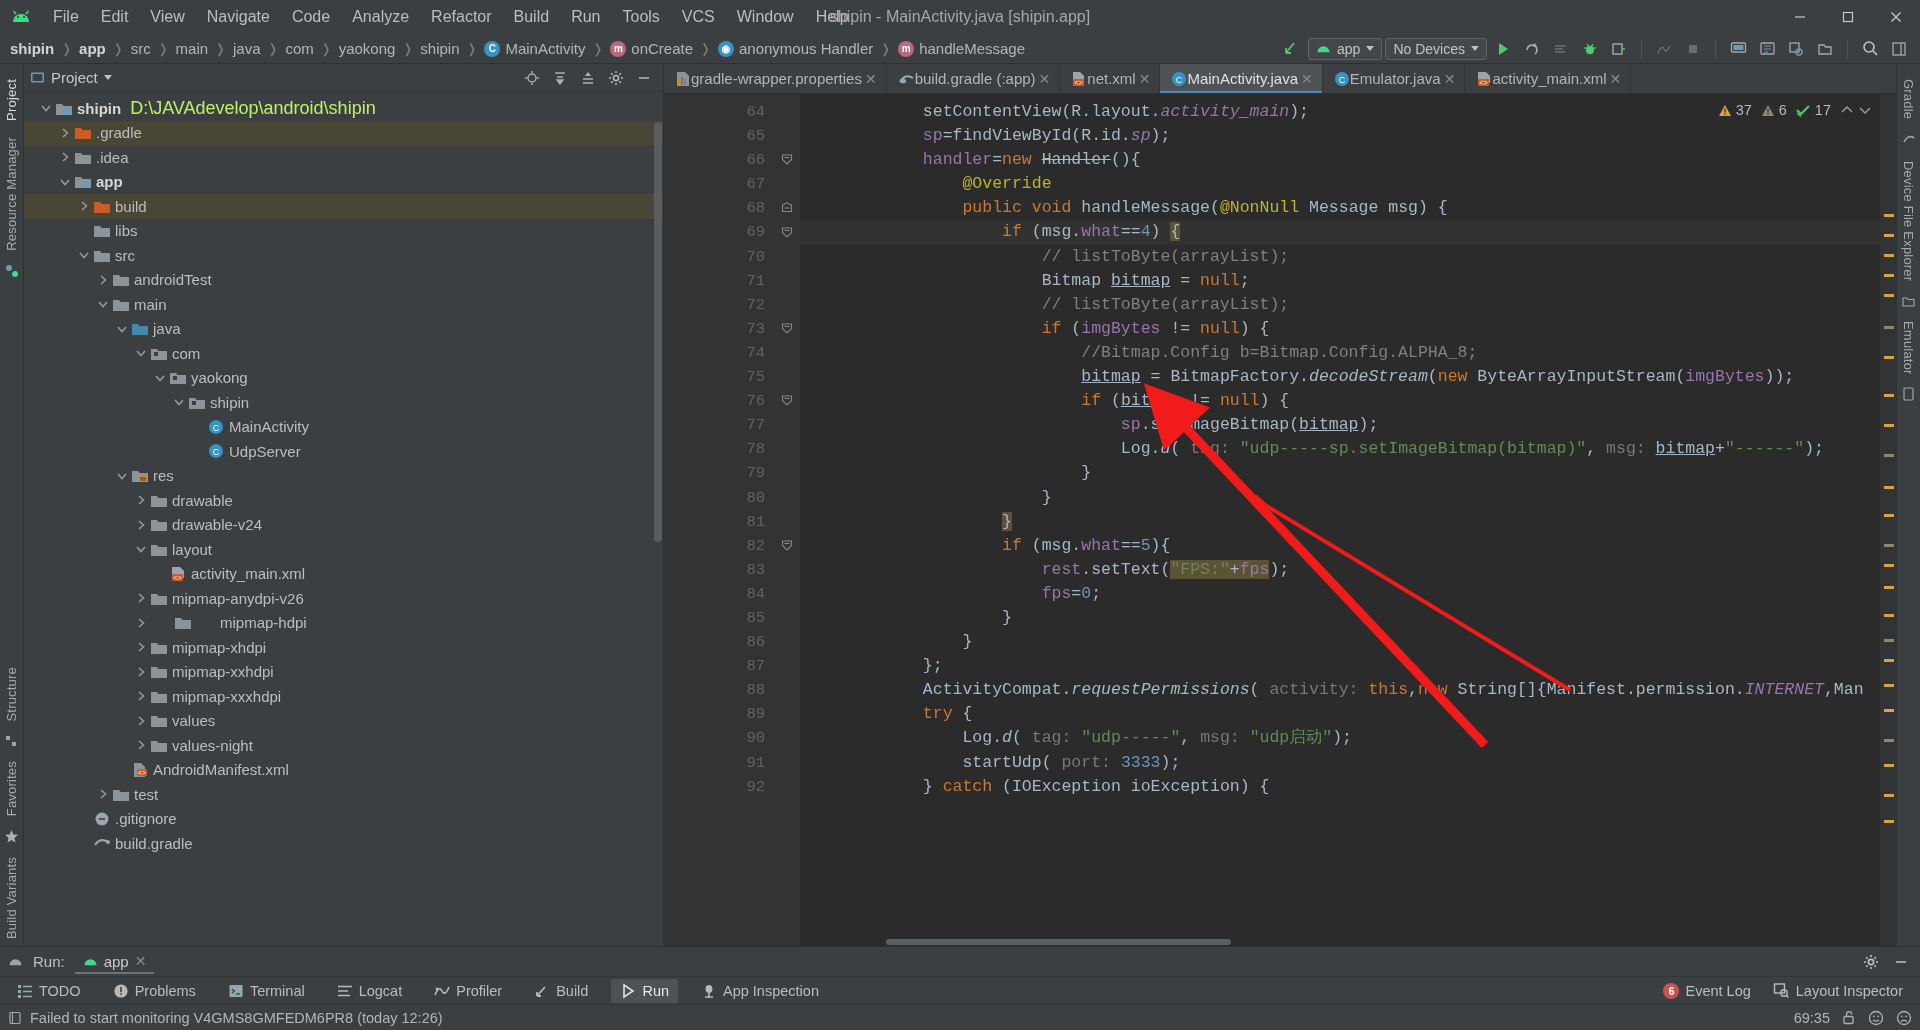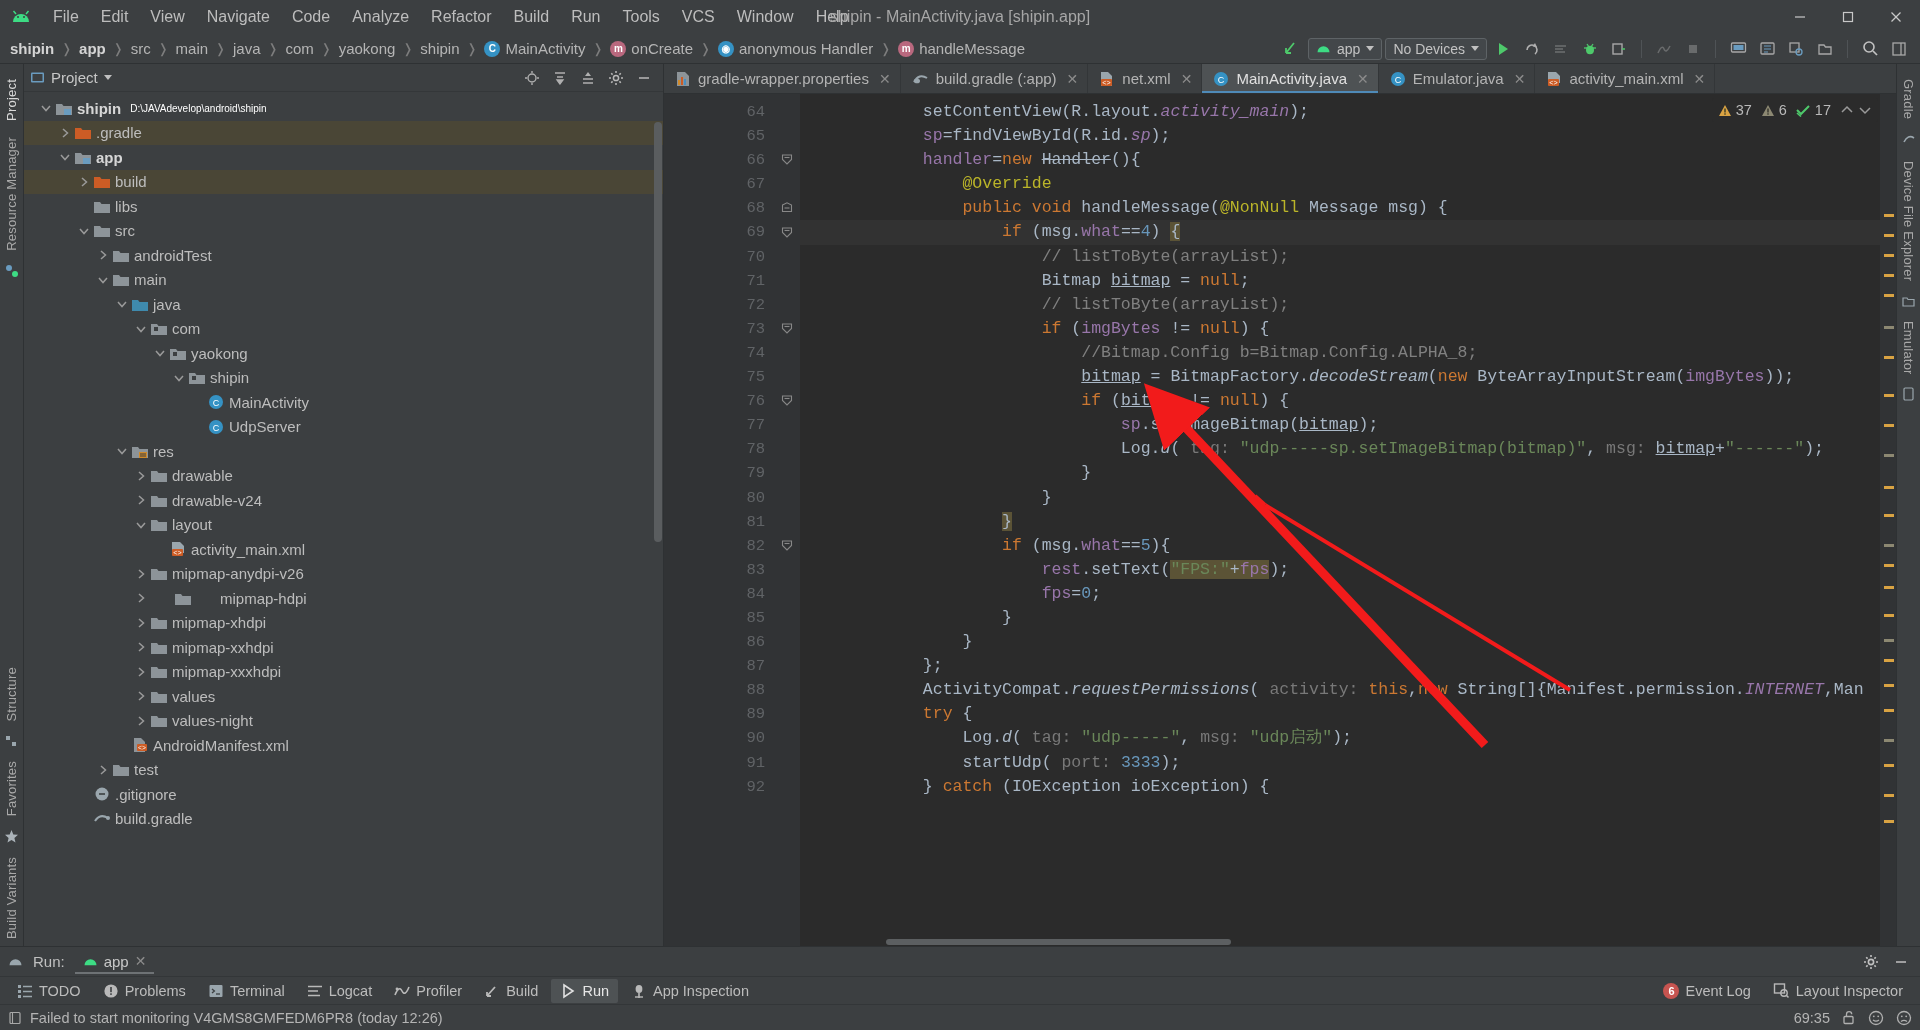--- a/index.html
+++ b/index.html
@@ -90,30 +90,30 @@
   .proj-head-icons { margin-left: auto; display:flex; align-items:center; gap: 2px; }
   .tree { flex: 1 1 auto; overflow: hidden; padding-top: 4px; position: relative; }
   .trow {
     height: 24.5px; display: flex; align-items: center; font-size: 15px; color: #bdbdbd;
     white-space: nowrap; padding-right: 6px; cursor: default;
   }
   .trow.hl { background: #4a4636; }
   .twist { width: 16px; flex: 0 0 16px; display:flex; align-items:center; justify-content:center; color:#9a9a9a; font-size: 11px; }
   .tico { width: 20px; flex: 0 0 20px; display:flex; align-items:center; justify-content:center; margin-right: 3px; }
   .tlabel.bold { font-weight: bold; color: #d6d6d6; }
-  .tpath { color: #ffffff; margin-left: 9px; font-size: 10px; }
+  .tpath { color: #bef264; margin-left: 9px; font-size: 18px; }
 
   
   .editor-col { flex: 1 1 auto; display: flex; flex-direction: column; min-width: 0; background: #2b2b2b; }
   .tabsrow {
     height: 30px; flex: 0 0 30px; background: #3c3f41; display: flex; align-items: stretch;
     border-bottom: 1px solid #2e3133; overflow: hidden;
   }
   .etab {
-    display: flex; align-items: center; gap: 7px; padding: 0 9px 0 11px; font-size: 15px;
+    display: flex; align-items: center; padding: 0 9px 0 11px; font-size: 15px;
     color: #b4b4b4; border-right: 1px solid #333638; white-space: nowrap; cursor: default;
   }
   .etab.active { background: #4e5254; color: #e0e0e0; box-shadow: inset 0 -2px 0 #4f8ab8; }
   .etab .x { color: #8b8b8b; font-size: 14px; margin-left: 3px; }
   .code-wrap { flex: 1 1 auto; display: flex; position: relative; min-height: 0; background: #2b2b2b; overflow: hidden; }
   .gutter {
     width: 110px; flex: 0 0 110px; background: #313335; position: relative;
     font-family: "Liberation Mono", monospace; font-size: 15.5px; color: #606366;
     padding-top: 6px; text-align: right;
   }
@@ -170,21 +170,21 @@
   .runwin .lbl { font-size: 15px; color: #c0c0c0; }
   .run-tab {
     display: flex; align-items: center; gap: 6px; font-size: 15px; color: #c8c8c8;
     padding: 3px 8px 4px; box-shadow: inset 0 -2px 0 #6e7275;
   }
   .runwin .right { margin-left: auto; display: flex; align-items: center; gap: 4px; padding-right: 6px; }
 
   
   .statusbar2 {
     height: 28px; flex: 0 0 28px; background: #3c3f41; display: flex; align-items: center;
-    gap: 4px; padding-left: 8px; border-top: 1px solid #333638;
+    gap: 14px; padding-left: 8px; border-top: 1px solid #333638;
   }
   .sb-item {
     display: flex; align-items: center; gap: 6px; font-size: 14.5px; color: #bcbcbc;
     padding: 4px 9px; border-radius: 2px; white-space: nowrap;
   }
   .sb-item.active { background: #4e5254; color: #e6e6e6; }
   .statusbar2 .right { margin-left: auto; display:flex; align-items:center; gap: 4px; padding-right: 8px; }
   .redbadge {
     background: #c75450; color: #fff; font-size: 11px; font-weight: bold;
     width: 16px; height: 16px; border-radius: 50%; display:flex; align-items:center; justify-content:center;
@@ -486,20 +486,33 @@
             <span class="tico">
               <svg class="icn" width="18" height="17" viewBox="0 0 18 17">
                 <path d="M1 4 h6 l1.5 2 H17 V15 H1 Z" fill="#cc5c25"></path>
               </svg>
             </span>
             <span class="tlabel">.gradle</span>
           </div>
           <div class="trow" style="padding-left: 33px;">
             <span class="twist">
               <svg class="icn" width="12" height="12" viewBox="0 0 12 12">
+                <path d="M4 2 L8.5 6 L4 10" stroke="#9a9a9a" stroke-width="1.5" fill="none"></path>
+              </svg>
+            </span>
+            <span class="tico">
+              <svg class="icn" width="18" height="17" viewBox="0 0 18 17">
+                <path d="M1 4 h6 l1.5 2 H17 V15 H1 Z" fill="#8d9499"></path>
+              </svg>
+            </span>
+            <span class="tlabel">.idea</span>
+          </div>
+          <div class="trow" style="padding-left: 33px;">
+            <span class="twist">
+              <svg class="icn" width="12" height="12" viewBox="0 0 12 12">
                 <path d="M2 4 L6 8.5 L10 4" stroke="#9a9a9a" stroke-width="1.5" fill="none"></path>
               </svg>
             </span>
             <span class="tico">
               <svg class="icn" width="18" height="17" viewBox="0 0 18 17">
                 <path d="M1 4 h6 l1.5 2 H17 V15 H1 Z" fill="#8d9499"></path>
                 <rect x="9" y="9" width="7" height="6" fill="#6a9cc0"></rect>
               </svg>
             </span>
             <span class="tlabel bold">app</span>

